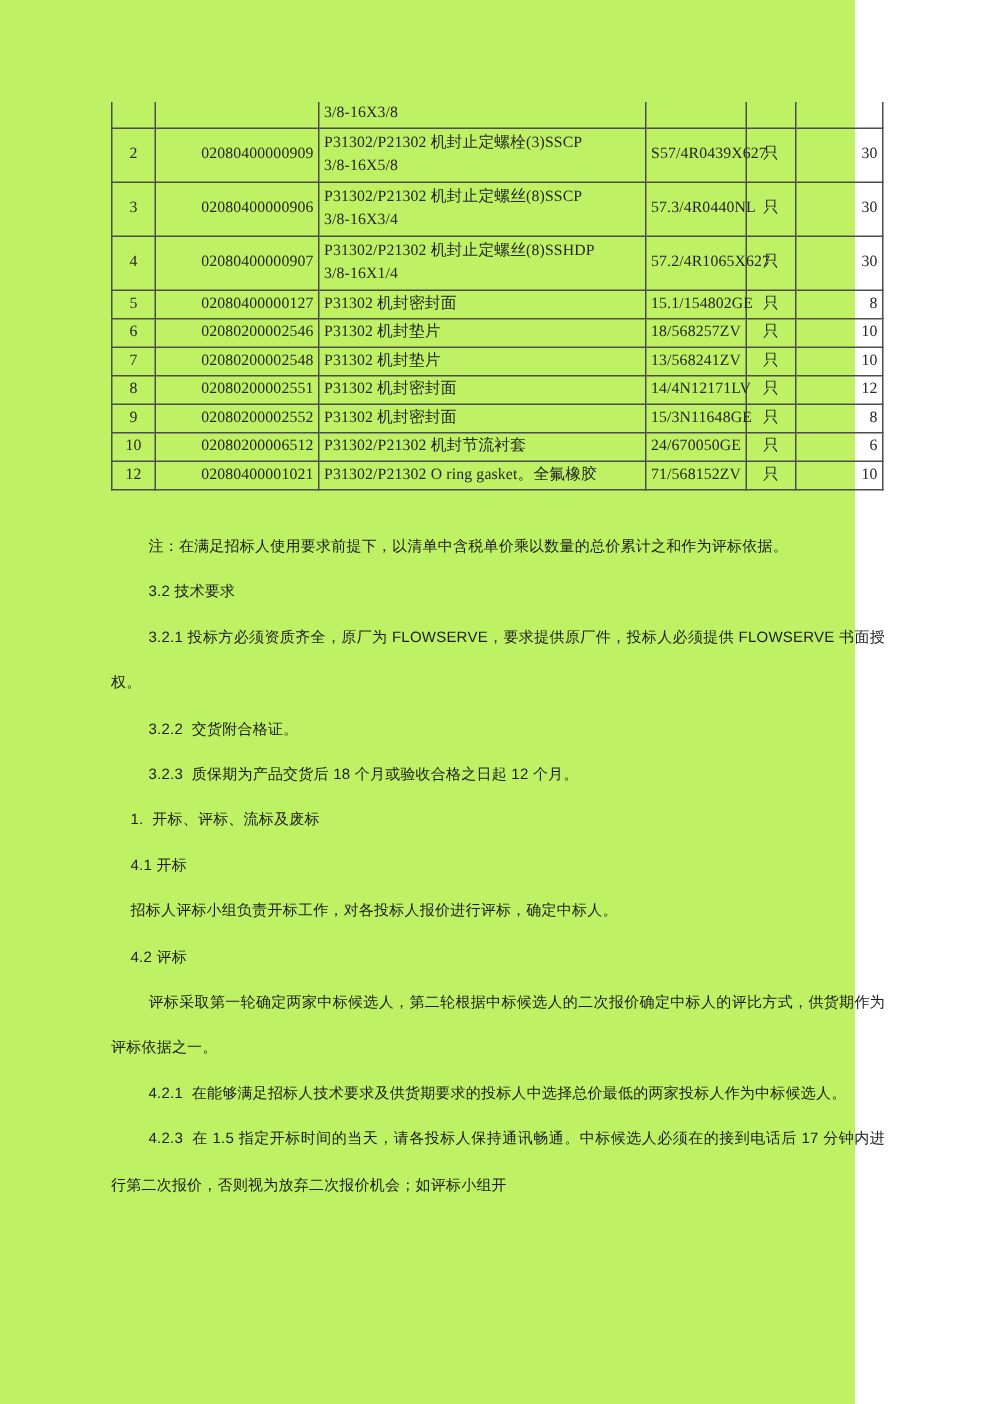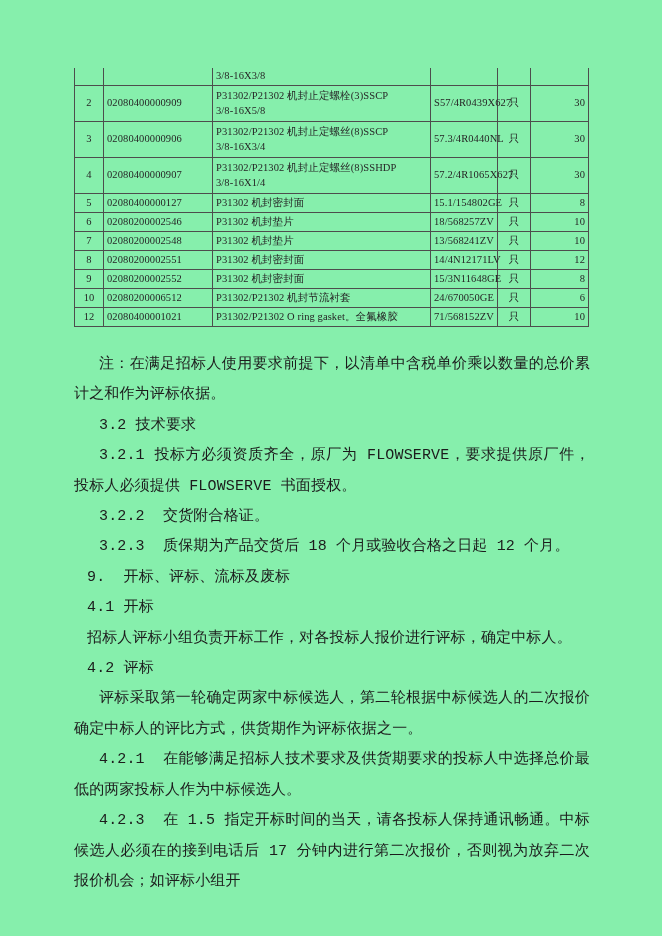--- a/index.html
+++ b/index.html
@@ -12,23 +12,23 @@
     width: 662px;
     height: 936px;
     overflow: hidden;
     font-family: "Liberation Serif", "DejaVu Serif", serif;
     color: #1a1a1a;
     position: relative;
   }
 
   .page {
     position: relative;
-    width: 662px;
+    width: 570px;
     height: 936px;
-    background: #86efac;
+    background: #bef264;
   }
 
   
   .table-wrap {
     position: absolute;
     left: 74px;
     top: 68px;
     width: 514px;
   }
   table.spec-table {
@@ -48,21 +48,21 @@
   }
   
   col.c-idx   { width: 29px; }
   col.c-code  { width: 109px; }
   col.c-desc  { width: 218px; }
   col.c-part  { width: 67px; }
   col.c-unit  { width: 33px; }
   col.c-qty   { width: 58px; }
 
   td.idx  { text-align: center; }
-  td.code { text-align: left; }
+  td.code { text-align: right; }
   td.desc { text-align: left; padding-left: 5px; }
   td.part { text-align: left; padding-left: 4px; }
   td.unit { text-align: center; }
   td.qty  { text-align: right; padding-right: 6px; }
 
   tr.tall td { height: 33px; }
   tr.short td { height: 13px; }
   tr.clipped td { height: 11px; padding-top: 0; padding-bottom: 1px; vertical-align: bottom; }
 
   .desc-l1 { display: block; }
@@ -70,22 +70,22 @@
 
   
   tr.clipped td { border-top: none; }
 
   
   .body-text {
     position: absolute;
     left: 74px;
     top: 350px;
     width: 516px;
-    font-family: Liberation Mono, monospace;
-    font-size: 15px;
+    font-family: Liberation Sans, sans-serif;
+    font-size: 10px;
     color: #1c1c1c;
     line-height: 30.4px;
     letter-spacing: 0.15px;
     text-align: justify;
   }
   .body-text p {
     margin: 0;
     white-space: pre-wrap;
   }
   .indent2 { text-indent: 25px; }
@@ -223,21 +223,21 @@
         </tbody>
     </table>
   </div>
 
   <div class="body-text">
     <p class="indent2">注：在满足招标人使用要求前提下，以清单中含税单价乘以数量的总价累计之和作为评标依据。</p>
     <p class="indent2">3.2 技术要求</p>
     <p class="indent2">3.2.1 投标方必须资质齐全，原厂为 FLOWSERVE，要求提供原厂件，投标人必须提供 FLOWSERVE 书面授权。</p>
     <p class="indent2">3.2.2  交货附合格证。</p>
     <p class="indent2">3.2.3  质保期为产品交货后 18 个月或验收合格之日起 12 个月。</p>
-    <p class="indent1">9.  开标、评标、流标及废标</p>
+    <p class="indent1">1.  开标、评标、流标及废标</p>
     <p class="indent1">4.1 开标</p>
     <p class="indent1">招标人评标小组负责开标工作，对各投标人报价进行评标，确定中标人。</p>
     <p class="indent1">4.2 评标</p>
     <p class="indent2">评标采取第一轮确定两家中标候选人，第二轮根据中标候选人的二次报价确定中标人的评比方式，供货期作为评标依据之一。</p>
     <p class="indent2">4.2.1  在能够满足招标人技术要求及供货期要求的投标人中选择总价最低的两家投标人作为中标候选人。</p>
     <p class="indent2">4.2.3  在 1.5 指定开标时间的当天，请各投标人保持通讯畅通。中标候选人必须在的接到电话后 17 分钟内进行第二次报价，否则视为放弃二次报价机会；如评标小组开</p>
   </div>
 
 </div>
 

